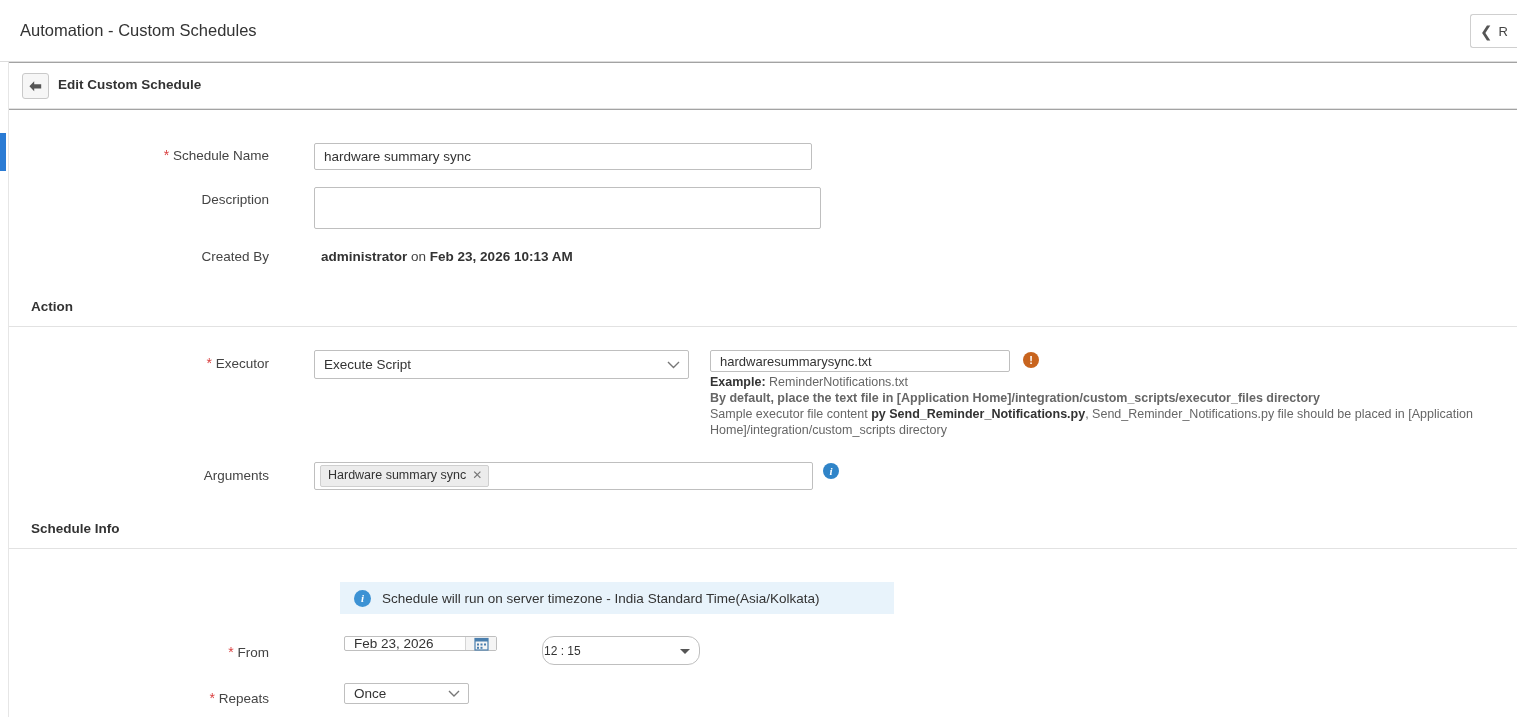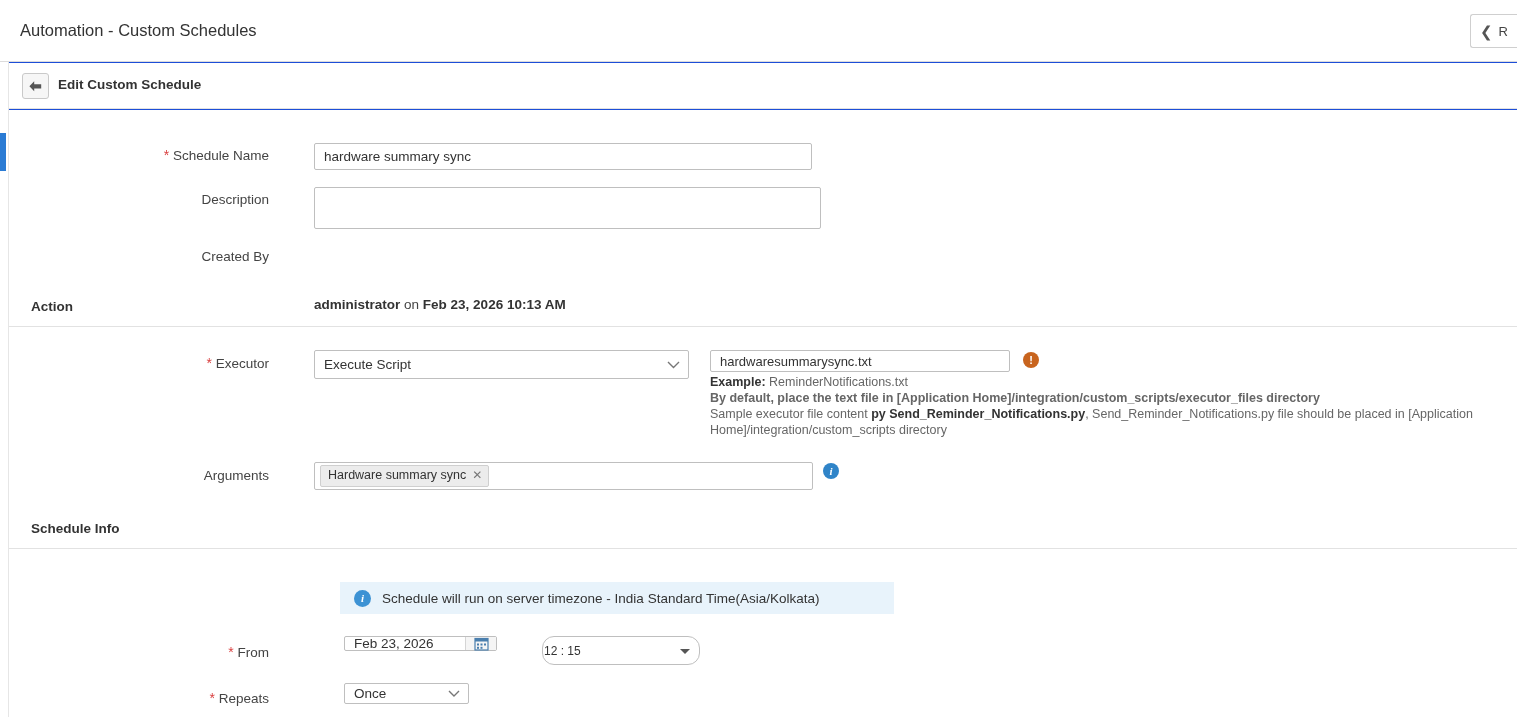--- a/index.html
+++ b/index.html
@@ -7,21 +7,21 @@
     margin: 0;
     padding: 0;
     background: #ffffff;
     font-family: "Liberation Sans", sans-serif;
   }
   #app {
     position: relative;
     width: 1517px;
     height: 717px;
     overflow: hidden;
-    background: #1d4ed8;
+    background: #a3a3a3;
     color: #333333;
   }
   
   .titlebar {
     position: absolute;
     left: 0; top: 0;
     width: 1517px;
     height: 62px;
     border-bottom: 1px solid #dcdcdc;
     background: #ffffff;
@@ -362,21 +362,21 @@
     <input class="txtinput" style="left: 305px; top: 33px; width: 498px; height: 27px;" value="hardware summary sync">
 
     <div class="lbl" style="left:80px; top:82px; width:180px;">
       <span>Description</span>
     </div>
     <textarea class="txtinput" style="left: 305px; top: 77px; width: 507px; height: 42px;" placeholder=""></textarea>
 
     <div class="lbl" style="left:80px; top:139px; width:180px;">
       <span>Created By</span>
     </div>
-    <div class="static-text" style="left:305px; top:139px;margin-top:48px;">
+    <div class="static-text" style="left:312px; top:139px;">
       <b>administrator</b>
       <span>on</span>
       <b>Feb 23, 2026 10:13 AM</b>
     </div>
 
     <div class="section-title" style="left:22px; top:189px;">Action</div>
     <div class="section-rule" style="left:0px; top:216px; width:1508px;"></div>
 
     <div class="lbl" style="left:80px; top:245px; width:180px;">
       <span class="req">*</span>

